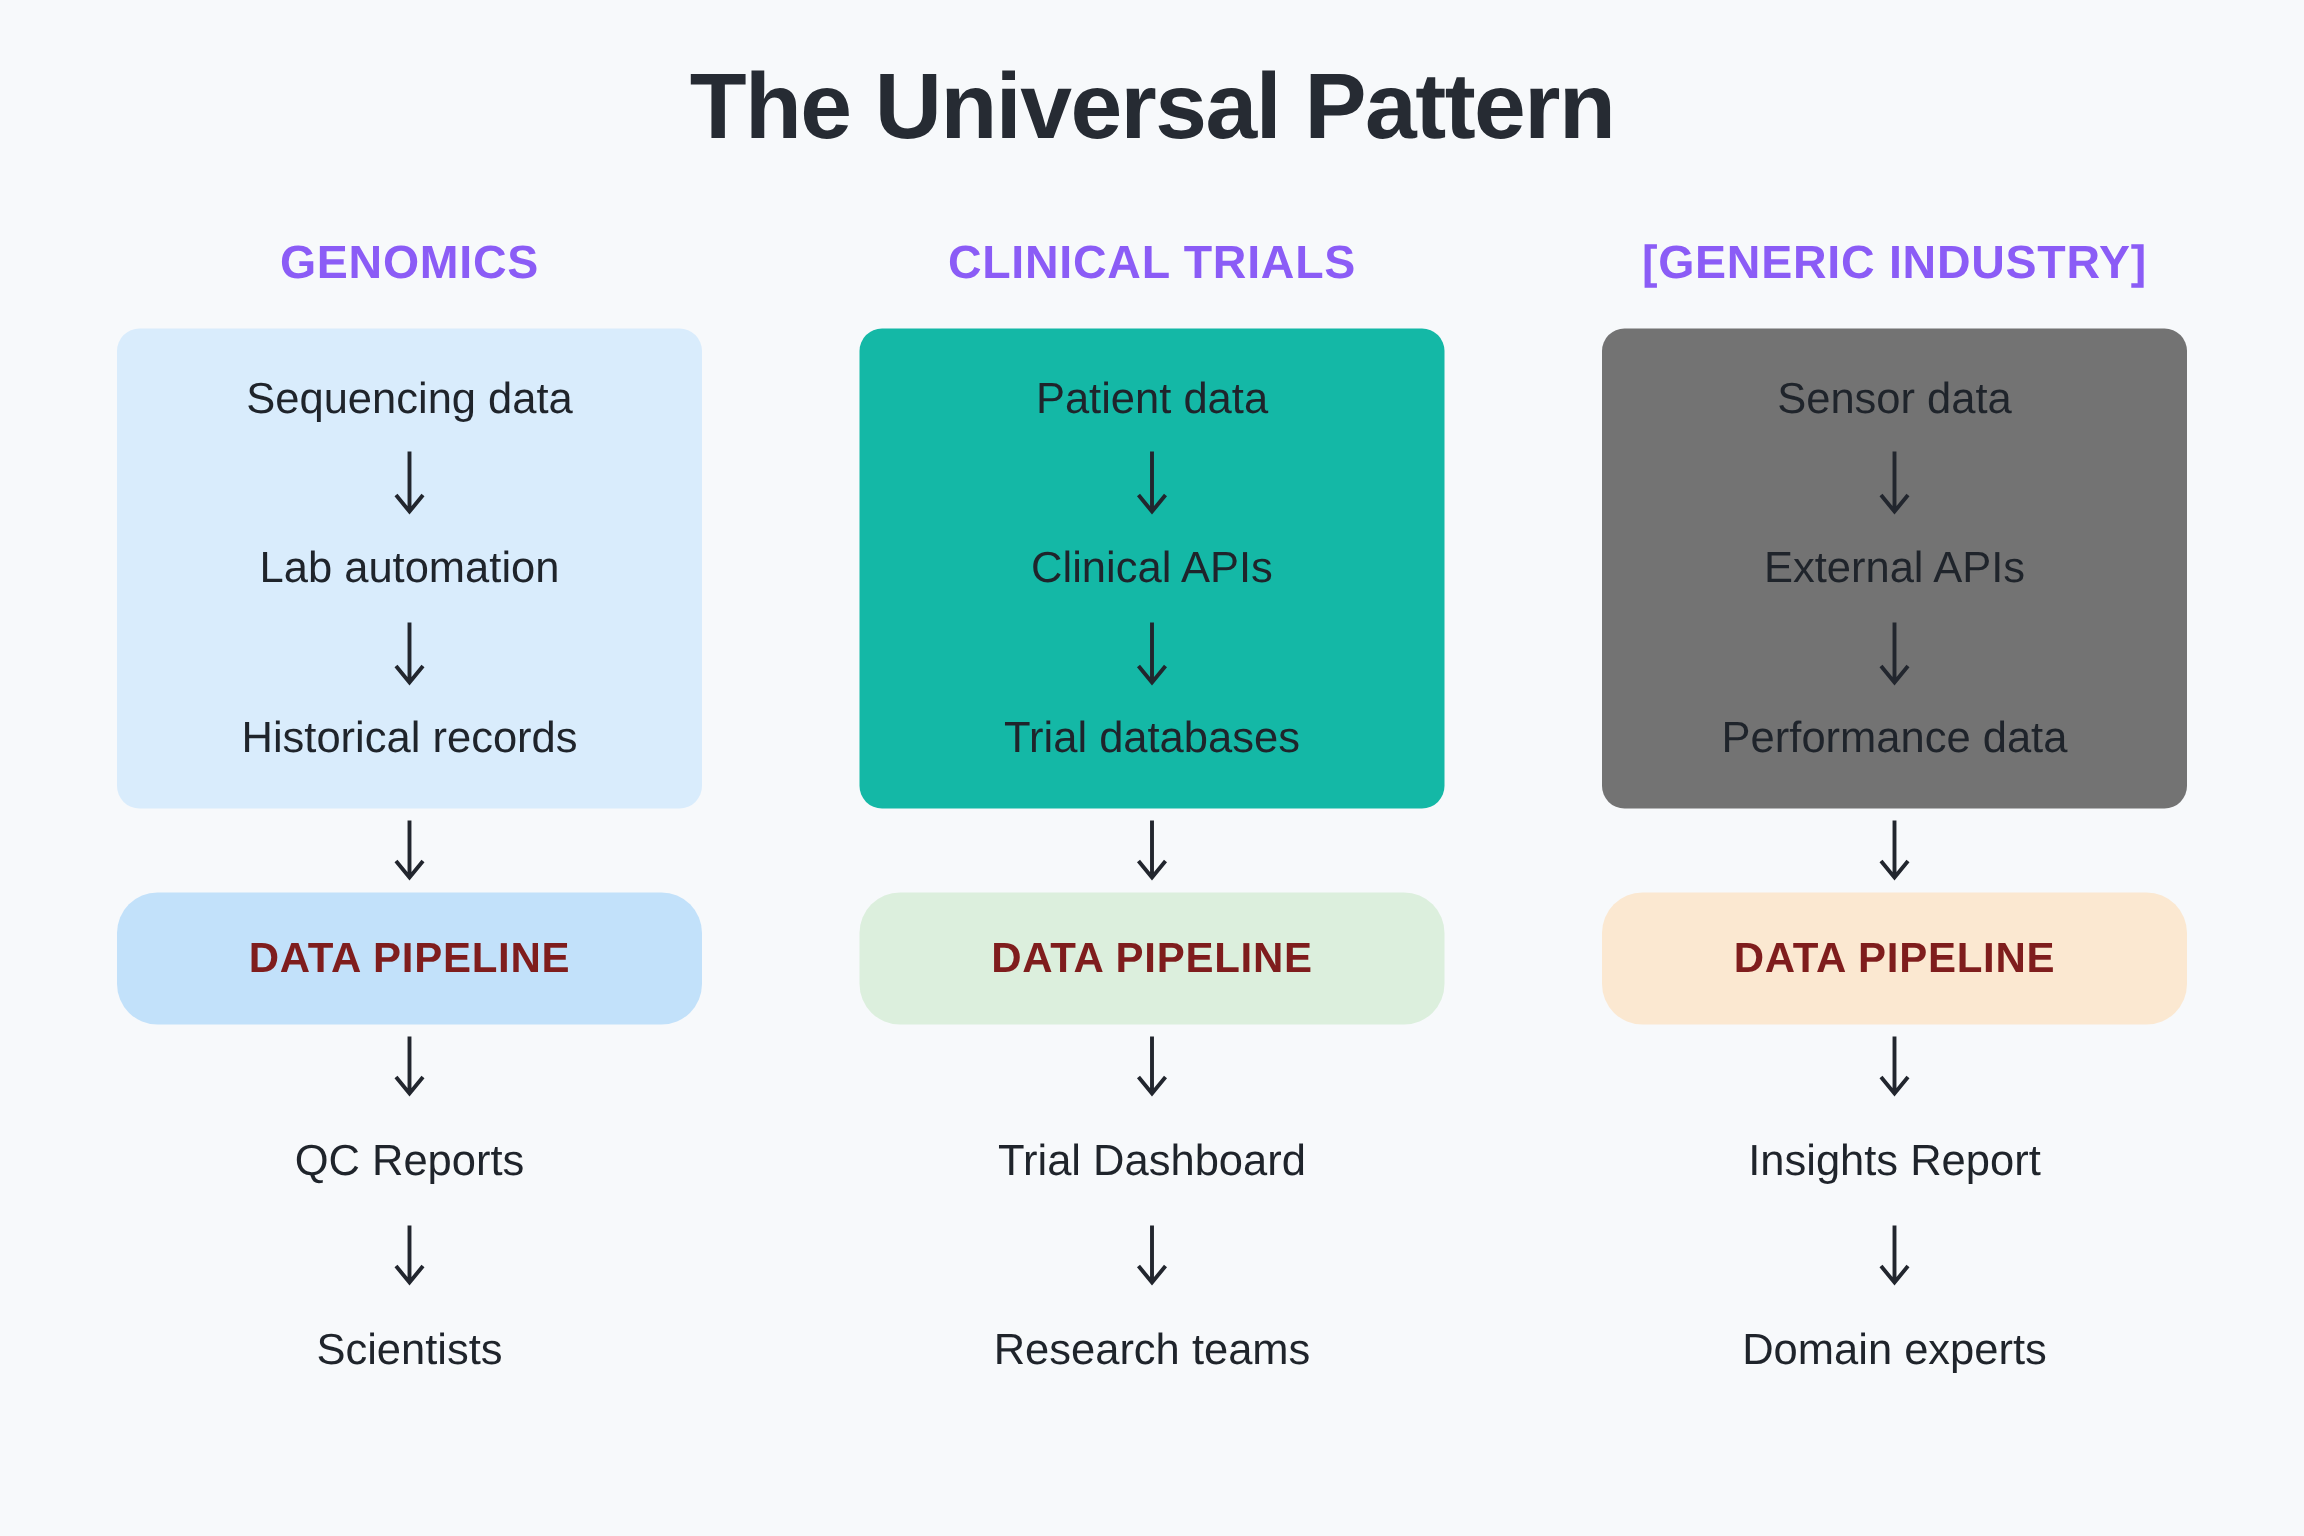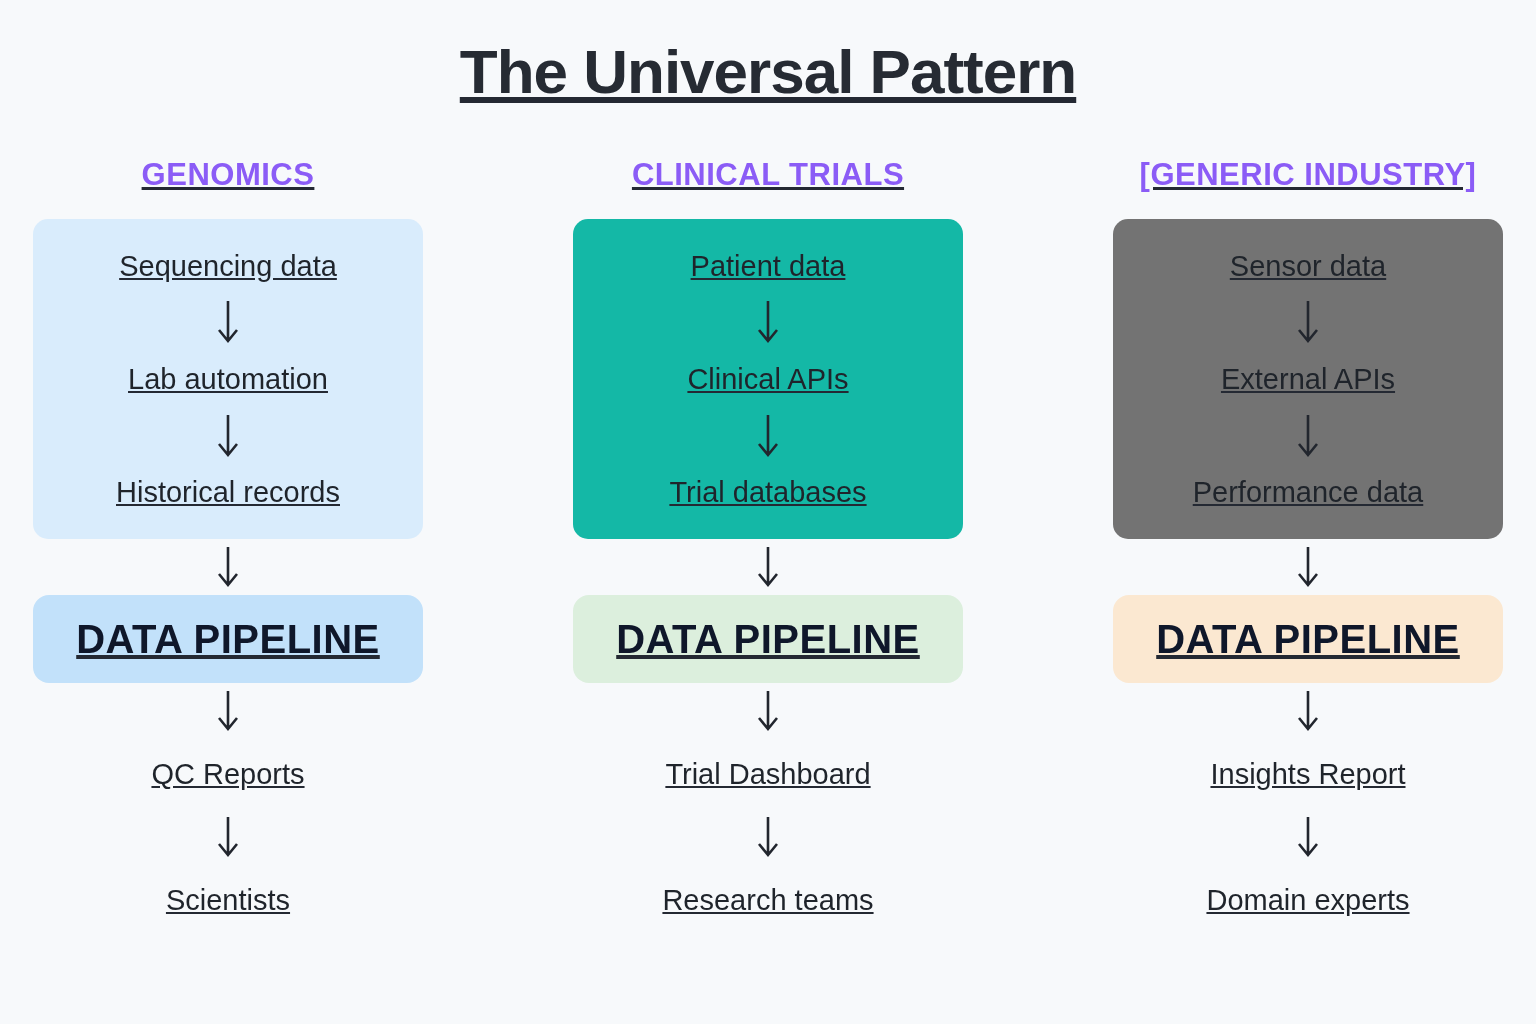--- a/index.html
+++ b/index.html
@@ -4,21 +4,21 @@
 <style>
   html, body { margin: 0; padding: 0; }
   body {
     width: 1536px;
     height: 1024px;
     background: #f7f9fb;
     font-family: "Liberation Sans", sans-serif;
     color: #242933;
     overflow: hidden;
   }
-  .page { width: 1536px; height: 956px; box-sizing: border-box; padding: 0 33px; text-decoration: underline; }
+  .page { width: 1536px; height: 956px; box-sizing: border-box; padding: 0 78px; }
   .title {
     margin: 0;
     padding-top: 36px;
     text-align: center;
     font-size: 62px;
     font-weight: 700;
     letter-spacing: -1px;
     color: #262b33;
   }
   .columns {
@@ -55,28 +55,28 @@
     font-size: 29px;
     line-height: 36px;
     text-align: center;
     color: #1f242b;
   }
   .arrow { display: block; margin: 2px auto; }
   .arrow.outer { margin: 7px auto; }
   .pipeline-box {
     width: 100%;
     height: 88px;
-    border-radius: 16px;
+    border-radius: 27px;
     display: flex;
     align-items: center;
     justify-content: center;
-    font-size: 40px;
+    font-size: 28px;
     font-weight: 700;
     letter-spacing: 0.5px;
-    color: #0f172a;
+    color: #7f1d1d;
   }
   .output { margin: 17px 0; }
 </style>
 </head>
 <body>
 
 <div class="page">
   <h1 class="title">The Universal Pattern</h1>
 
   <div class="columns">

